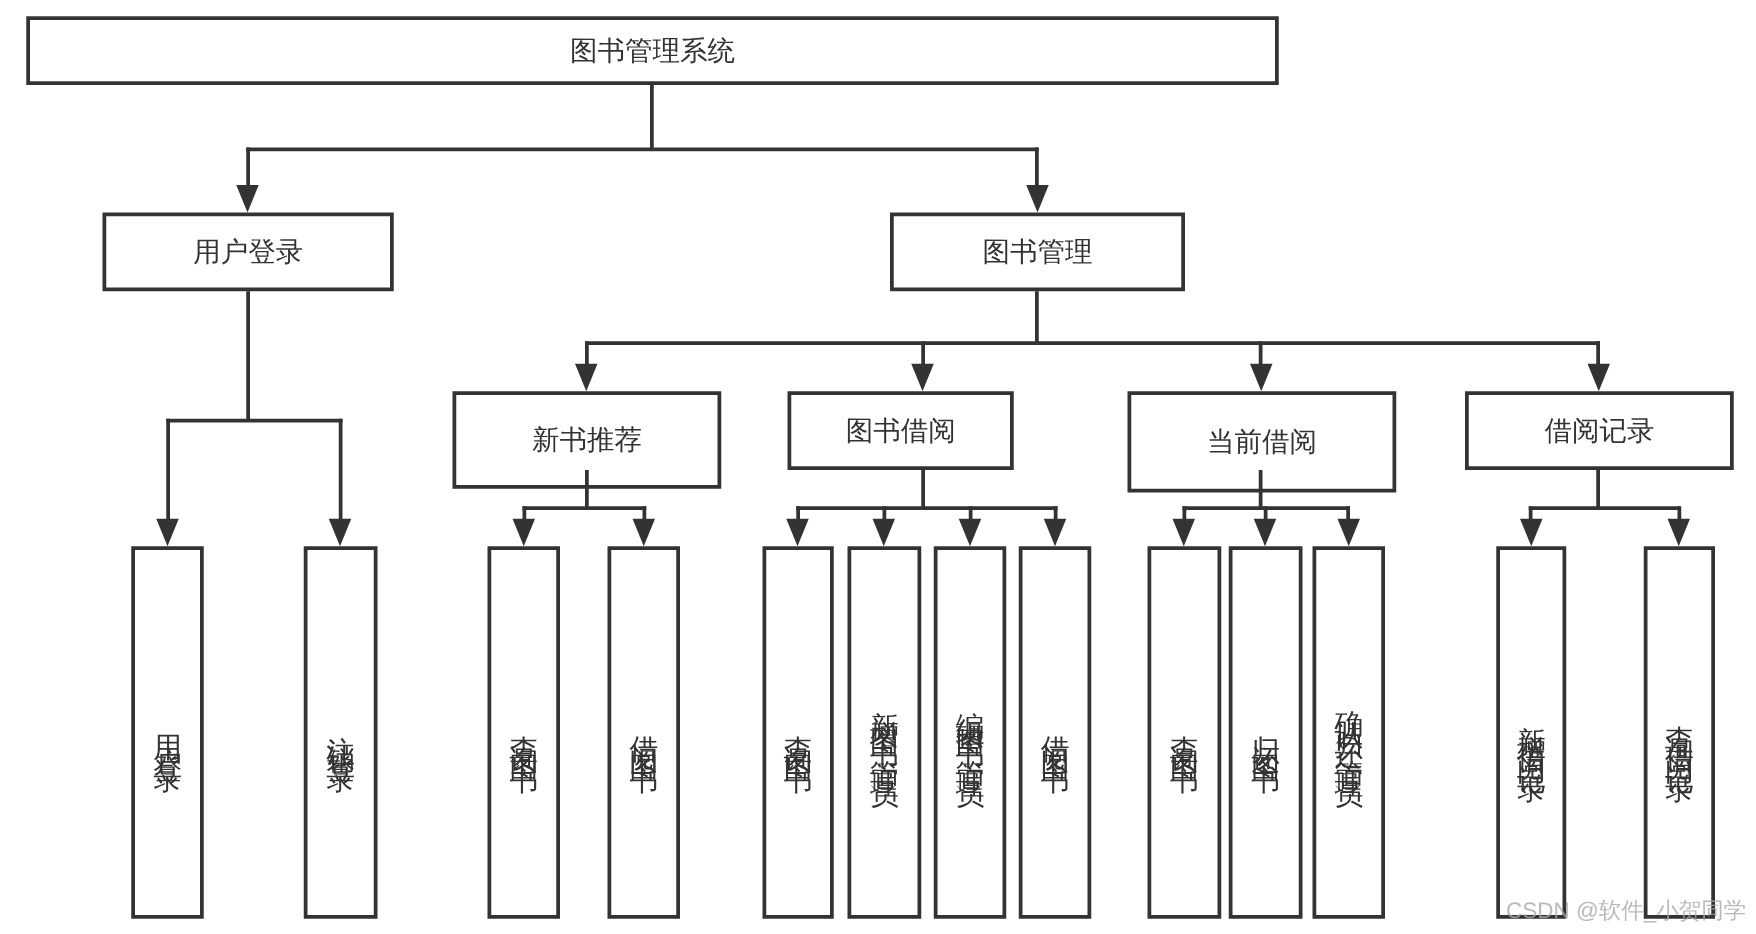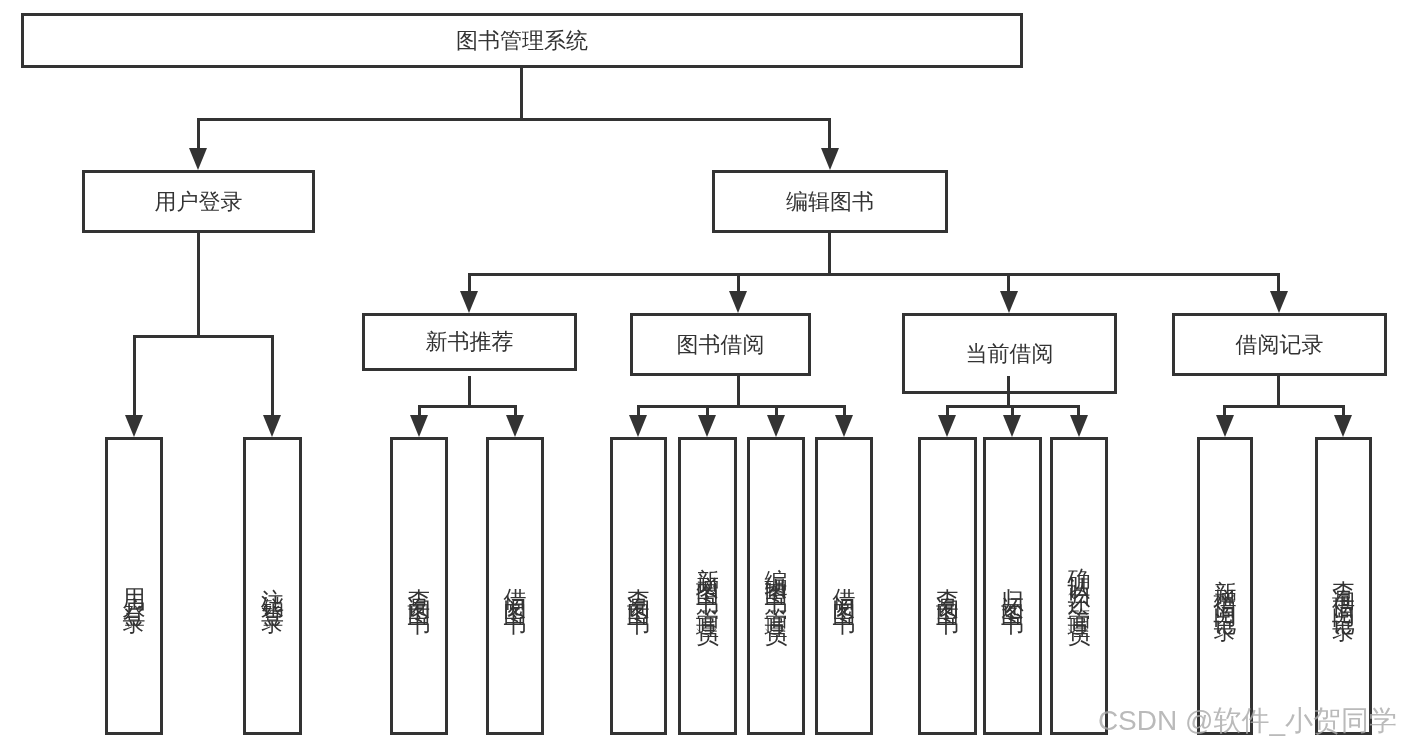--- a/index.html
+++ b/index.html
@@ -36,21 +36,21 @@
   .h{position:absolute;height:3px;background:#333;}
   .arrow{
     position:absolute;width:0;height:0;
     border-left:9px solid transparent;
     border-right:9px solid transparent;
     border-top:22px solid #333;
   }
   .watermark{
     position:absolute;
     right:8px;bottom:7px;
-    font-size:28px;
+    font-size:18px;
     color:#a9a9a9;
     opacity:.8;
     white-space:nowrap;
   }
 </style>
 </head>
 <body>
 
 <div class="canvas">
 
@@ -62,42 +62,42 @@
   <div class="h" style="left:197px;top:118px;width:634px"></div>
   <div class="v" style="left:197px;top:118px;height:36px"></div>
   <div class="v" style="left:828px;top:118px;height:36px"></div>
   <div class="arrow" style="left:189px;top:148px"></div>
   <div class="arrow" style="left:821px;top:148px"></div>
 
   <div class="node" style="left:82px;top:170px;width:233px;height:63px">
     <span>用户登录</span>
   </div>
   <div class="node" style="left:712px;top:170px;width:236px;height:63px">
-    <span>编辑图书</span>
+    <span>图书管理</span>
   </div>
 
   <div class="v" style="left:197px;top:233px;height:104px"></div>
   <div class="h" style="left:133px;top:335px;width:141px"></div>
   <div class="v" style="left:133px;top:335px;height:86px"></div>
   <div class="v" style="left:271px;top:335px;height:86px"></div>
   <div class="arrow" style="left:125px;top:415px"></div>
   <div class="arrow" style="left:263px;top:415px"></div>
 
   <div class="v" style="left:828px;top:233px;height:42px"></div>
   <div class="h" style="left:468px;top:273px;width:812px"></div>
   <div class="v" style="left:468px;top:273px;height:24px"></div>
   <div class="v" style="left:737px;top:273px;height:24px"></div>
   <div class="v" style="left:1007px;top:273px;height:24px"></div>
   <div class="v" style="left:1277px;top:273px;height:24px"></div>
   <div class="arrow" style="left:460px;top:291px"></div>
   <div class="arrow" style="left:729px;top:291px"></div>
   <div class="arrow" style="left:1000px;top:291px"></div>
   <div class="arrow" style="left:1270px;top:291px"></div>
 
-  <div class="node" style="left:362px;top:313px;width:215px;height:58px">
+  <div class="node" style="left:362px;top:313px;width:215px;height:78px">
     <span>新书推荐</span>
   </div>
   <div class="node" style="left:630px;top:313px;width:181px;height:63px">
     <span>图书借阅</span>
   </div>
   <div class="node" style="left:902px;top:313px;width:215px;height:81px">
     <span>当前借阅</span>
   </div>
   <div class="node" style="left:1172px;top:313px;width:215px;height:63px">
     <span>借阅记录</span>

